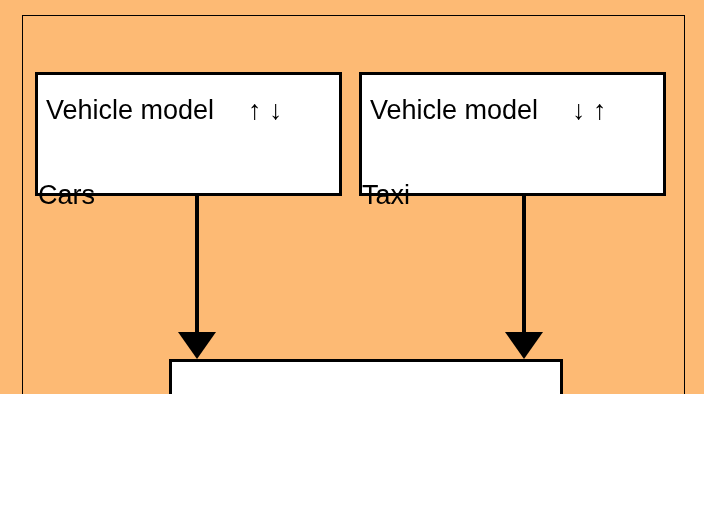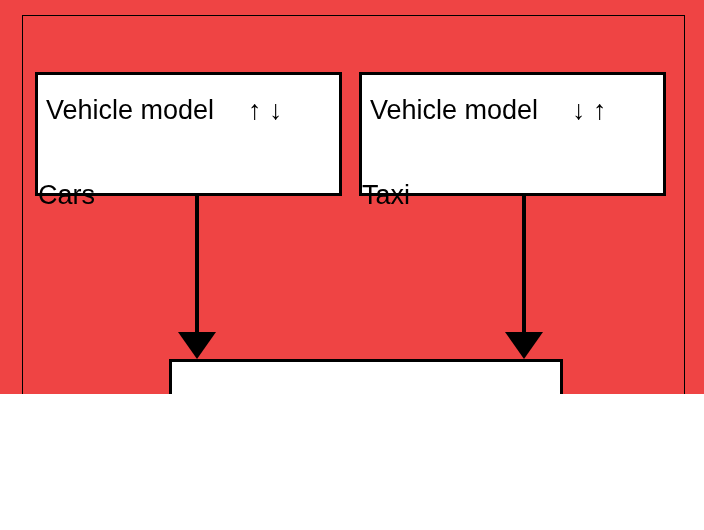--- a/index.html
+++ b/index.html
@@ -8,21 +8,21 @@
     padding: 0;
     background: #ffffff;
   }
   body {
     font-family: "Liberation Sans", sans-serif;
   }
   #canvas {
     position: relative;
     width: 704px;
     height: 394px;
-    background: #ef4444;
+    background: #fdba74;
     overflow: hidden;
   }
   #diagram-svg {
     position: absolute;
     left: 0;
     top: 0;
     width: 704px;
     height: 530px;
     display: block;
   }

